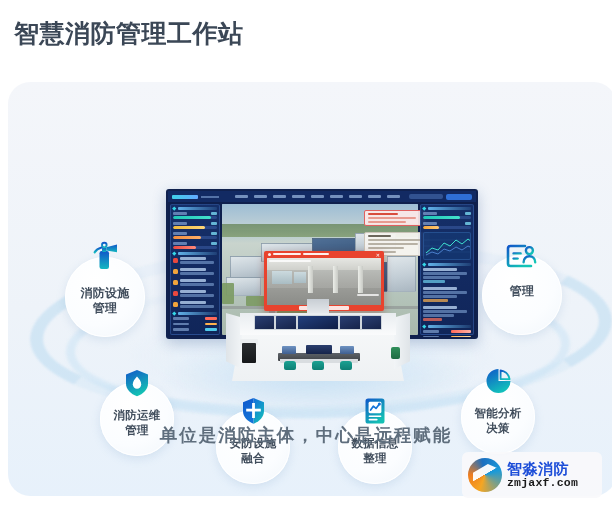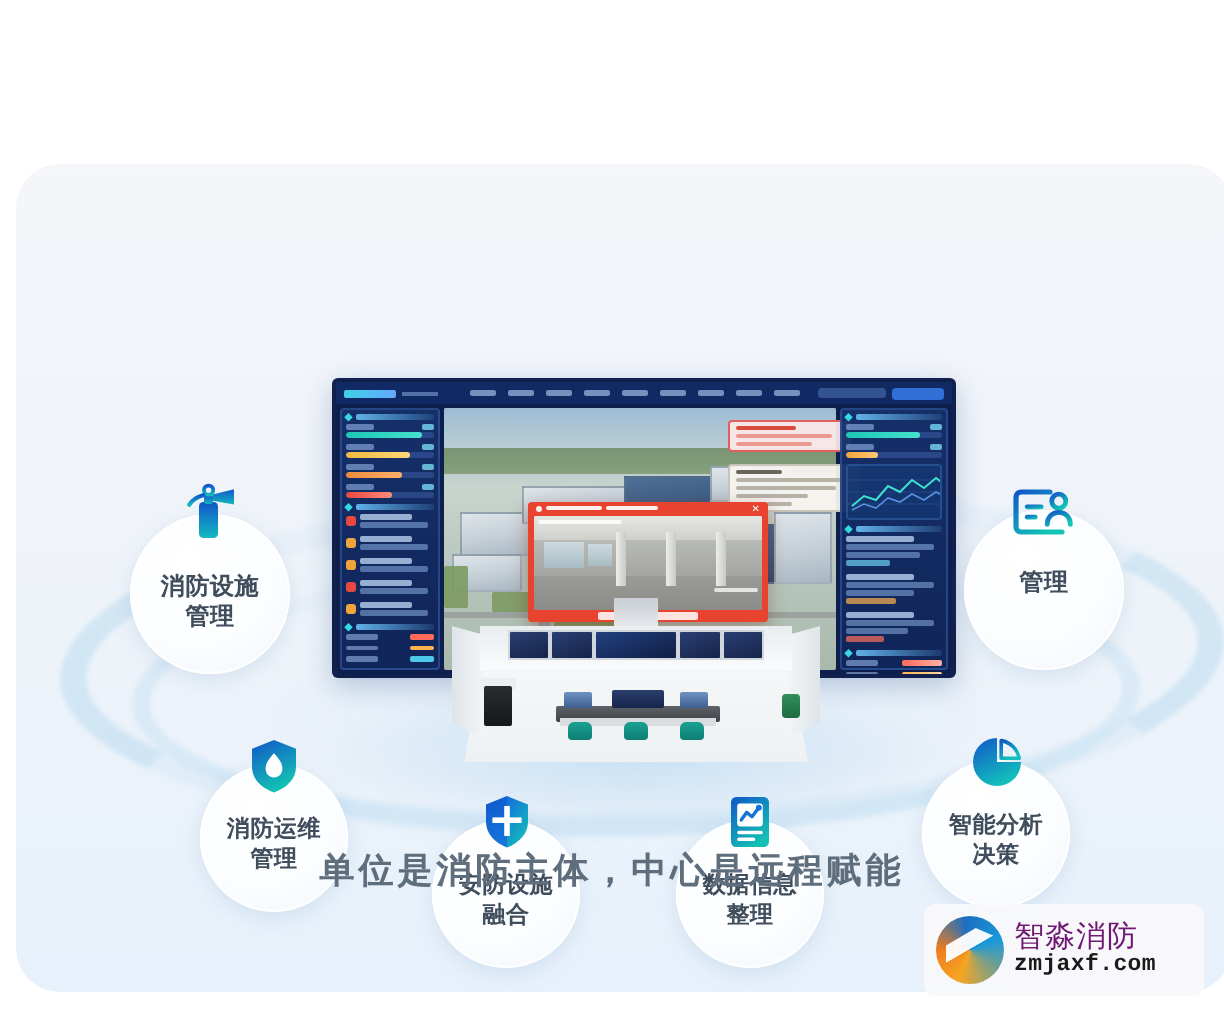--- a/index.html
+++ b/index.html
@@ -198,29 +198,30 @@
           font-size:17.5px;font-weight:bold;color:#5f6e7d;letter-spacing:2px;}
 
   .logo{position:absolute;left:462px;top:452px;width:140px;height:46px;
         background:rgba(248,249,251,.92);border-radius:6px;display:flex;align-items:center;padding-left:6px;box-sizing:border-box;}
   .logo .mark{width:34px;height:34px;border-radius:50%;flex:0 0 auto;position:relative;overflow:hidden;
         background:conic-gradient(from 200deg,#f5a623 0deg,#f07c1e 70deg,#1b6fc0 150deg,#1a9ad9 230deg,#f5a623 360deg);}
   .logo .mark::after{content:"";position:absolute;left:5px;top:6px;width:24px;height:22px;
         background:linear-gradient(150deg,#ffffff 0%,#ffffff 48%,rgba(255,255,255,0) 49%);
         clip-path:polygon(0 40%,62% 0,100% 18%,38% 62%,100% 55%,34% 100%,0 78%);opacity:.95;}
   .logo .txt{margin-left:5px;line-height:1.05;}
-  .logo .t1{font-size:15px;font-weight:normal;color:#701a75;letter-spacing:.5px;}
+  .logo .t1{font-size:15px;font-weight:bold;color:#1d4ed8;letter-spacing:.5px;}
   .logo .t2{font-size:11.5px;font-weight:bold;color:#1a1a1a;font-family:"Liberation Mono","DejaVu Sans Mono",monospace;letter-spacing:.2px;}
 </style>
 </head>
 <body>
 
 <div id="stage">
 
   <div class="header">
+    <div class="h-title">智慧消防管理工作站</div>
   </div>
 
   <div class="card">
 
     <div class="swoosh sw1"></div>
     <div class="swoosh sw2"></div>
     <div class="swoosh sw3"></div>
 
     <div class="monitor">
       <div class="screen">

